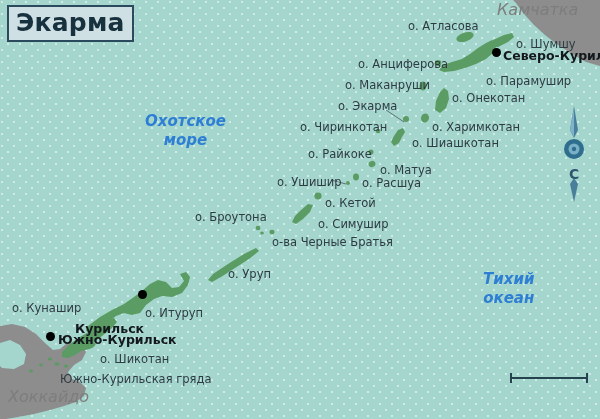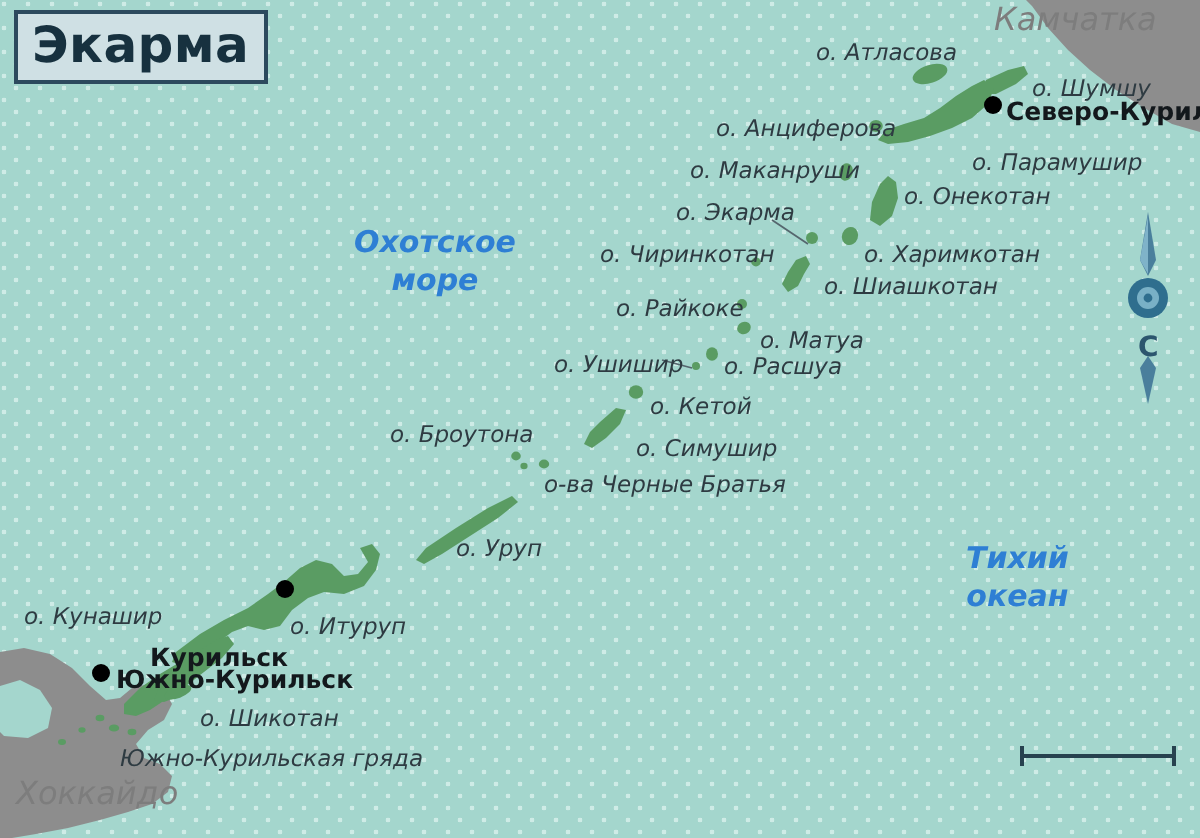--- a/index.html
+++ b/index.html
@@ -10,21 +10,21 @@
     background-color:#a4d6cd;
     background-image:
       radial-gradient(circle at 2px 2px, rgba(214,239,234,.85) 1.1px, transparent 1.3px),
       radial-gradient(circle at 8px 8px, rgba(214,239,234,.85) 1.1px, transparent 1.3px);
     background-size:12px 12px,12px 12px;
     font-family:"DejaVu Sans","Liberation Sans",sans-serif;
     -webkit-font-smoothing:antialiased;
   }
   #map svg.geo{position:absolute;left:0;top:0;width:600px;height:419px;}
   .lbl{position:absolute;white-space:nowrap;line-height:1;}
-  .isl{font-style:italic;font-size:11.5px;color:#2e3b42;}
+  .isl{font-size:11.5px;color:#2e3b42;}
   .city{font-weight:bold;font-size:12.5px;color:#13181c;}
   .sea{font-style:italic;font-weight:bold;font-size:15px;color:#2e7fd4;text-align:center;line-height:1.25;}
   .land-lbl{font-style:italic;font-size:16px;color:#7d7d7d;}
   .dot{position:absolute;width:9px;height:9px;border-radius:50%;background:#000;}
   #title-box{
     position:absolute;left:7px;top:5px;
     padding:1px 7px 3px 7px;
     background:#cfe0e4;border:2px solid #2c4a5e;
   }
   #title-box span{font-size:25px;font-weight:bold;color:#17313f;letter-spacing:.2px;}
@@ -115,21 +115,21 @@
     <g stroke="#55666e" stroke-width="0.9" fill="none">
       <line x1="386" y1="110" x2="404" y2="122"></line>
       <line x1="331" y1="180" x2="346" y2="184"></line>
     </g>
   </svg>
 
   <div id="title-box">
     <span>Экарма</span>
   </div>
 
-  <div class="lbl sea" style="left:145px;top:112px;margin-left:32px;">
+  <div class="lbl sea" style="left:145px;top:112px;">
     <div>Охотское</div>
     <div>море</div>
   </div>
   <div class="lbl sea" style="left:483px;top:270px;">
     <div>Тихий</div>
     <div>океан</div>
   </div>
 
   <div class="lbl land-lbl" style="left:8px;top:389px;">Хоккайдо</div>
   <div class="lbl land-lbl" style="left:497px;top:2px;">Камчатка</div>

